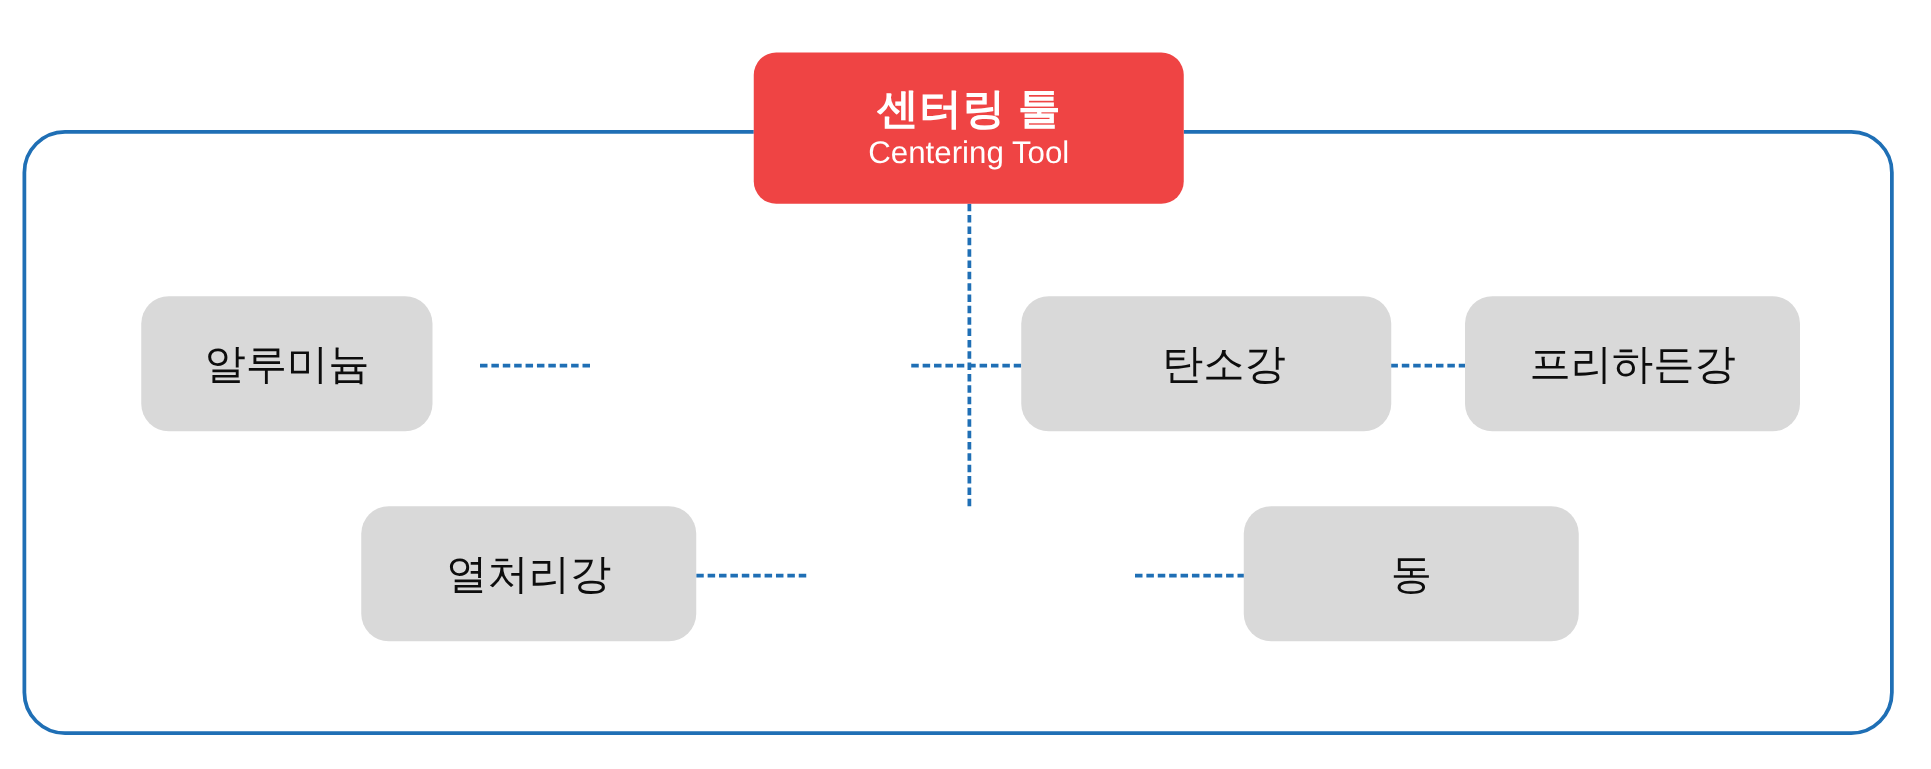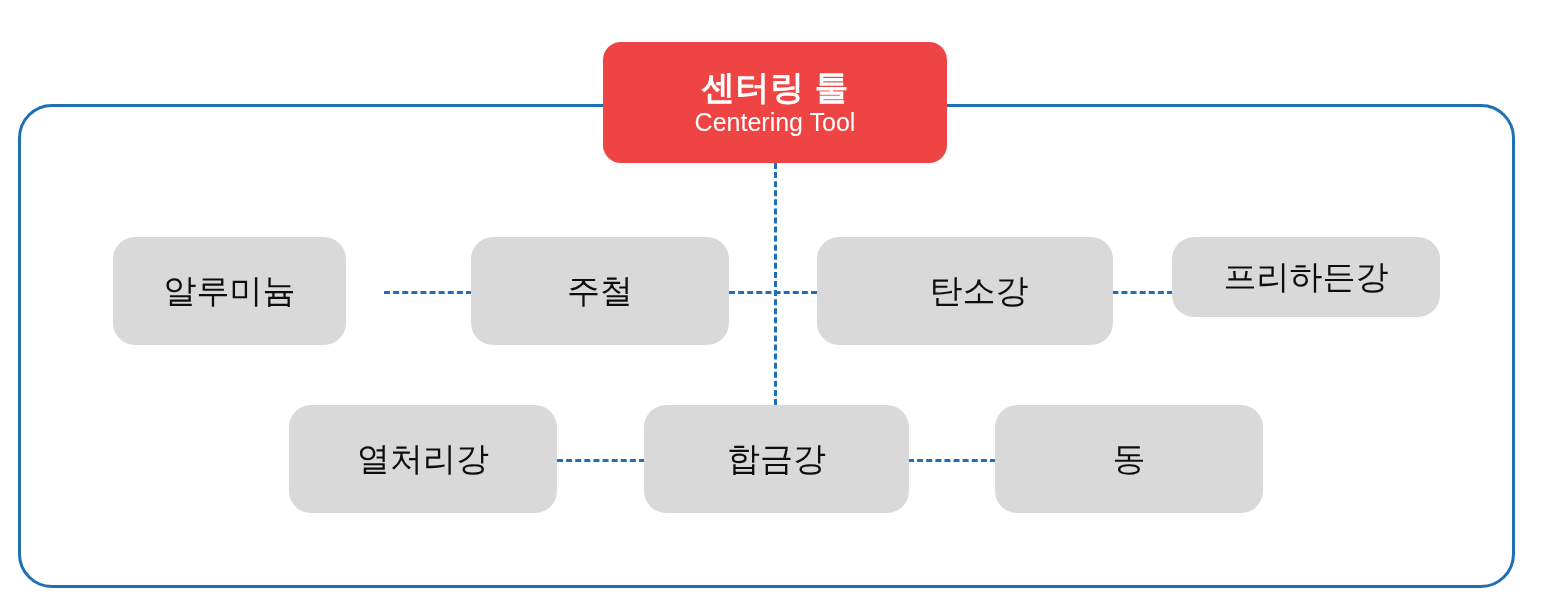--- a/index.html
+++ b/index.html
@@ -124,37 +124,31 @@
 
   <div class="header-card">
     <div class="header-title-ko">센터링 툴</div>
     <div class="header-title-en">Centering Tool</div>
   </div>
 
   <div class="node" style="left:113px; top:237px; width:233px; height:108px;">
     <span class="node-label">알루미늄</span>
   </div>
 
-  <div class="node" style="left:471px; top:237px; width:258px; height:108px;">
-    <span class="node-label">주철</span>
-  </div>
 
   <div class="node" style="left:817px; top:237px; width:268px; height:108px;padding-left:28px;">
     <span class="node-label">탄소강</span>
   </div>
 
-  <div class="node" style="left:1172px; top:237px; width:268px; height:80px;">
+  <div class="node" style="left:1172px; top:237px; width:268px; height:108px;">
     <span class="node-label">프리하든강</span>
   </div>
 
   <div class="node" style="left:289px; top:405px; width:268px; height:108px;">
     <span class="node-label">열처리강</span>
   </div>
 
-  <div class="node" style="left:644px; top:405px; width:265px; height:108px;">
-    <span class="node-label">합금강</span>
-  </div>
 
   <div class="node" style="left:995px; top:405px; width:268px; height:108px;">
     <span class="node-label">동</span>
   </div>
 
 </div>
 
 </body></html>

